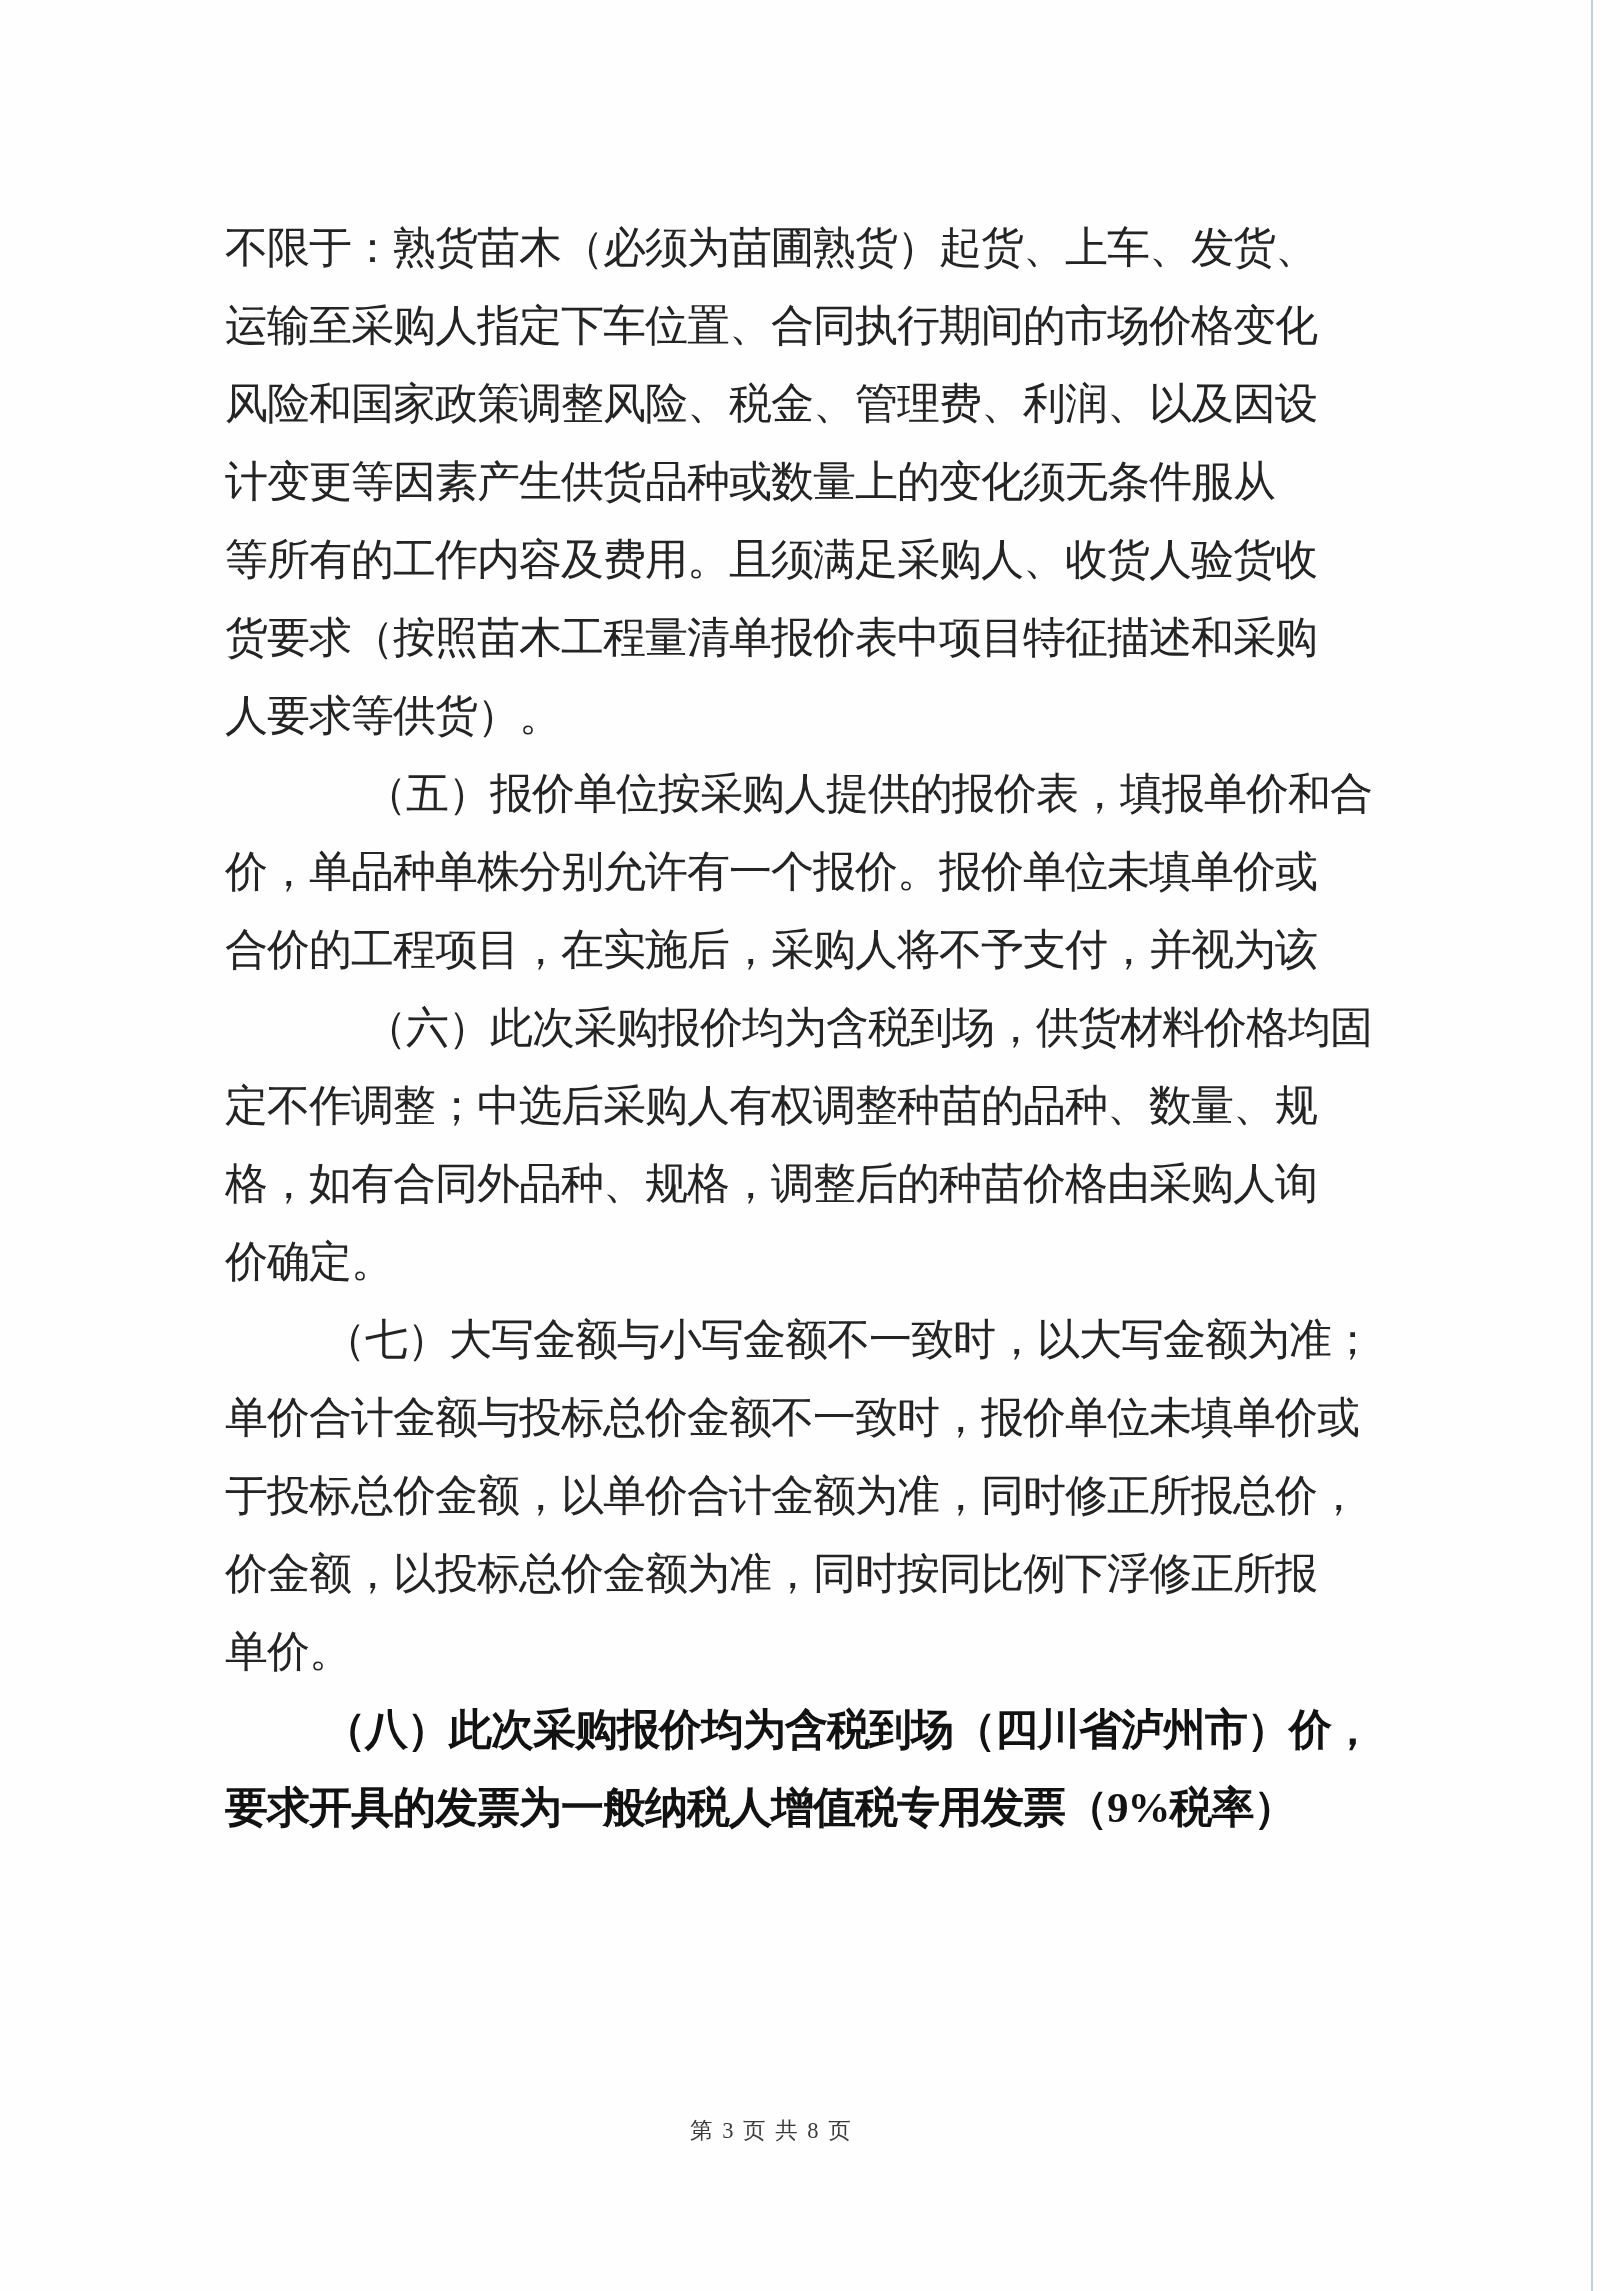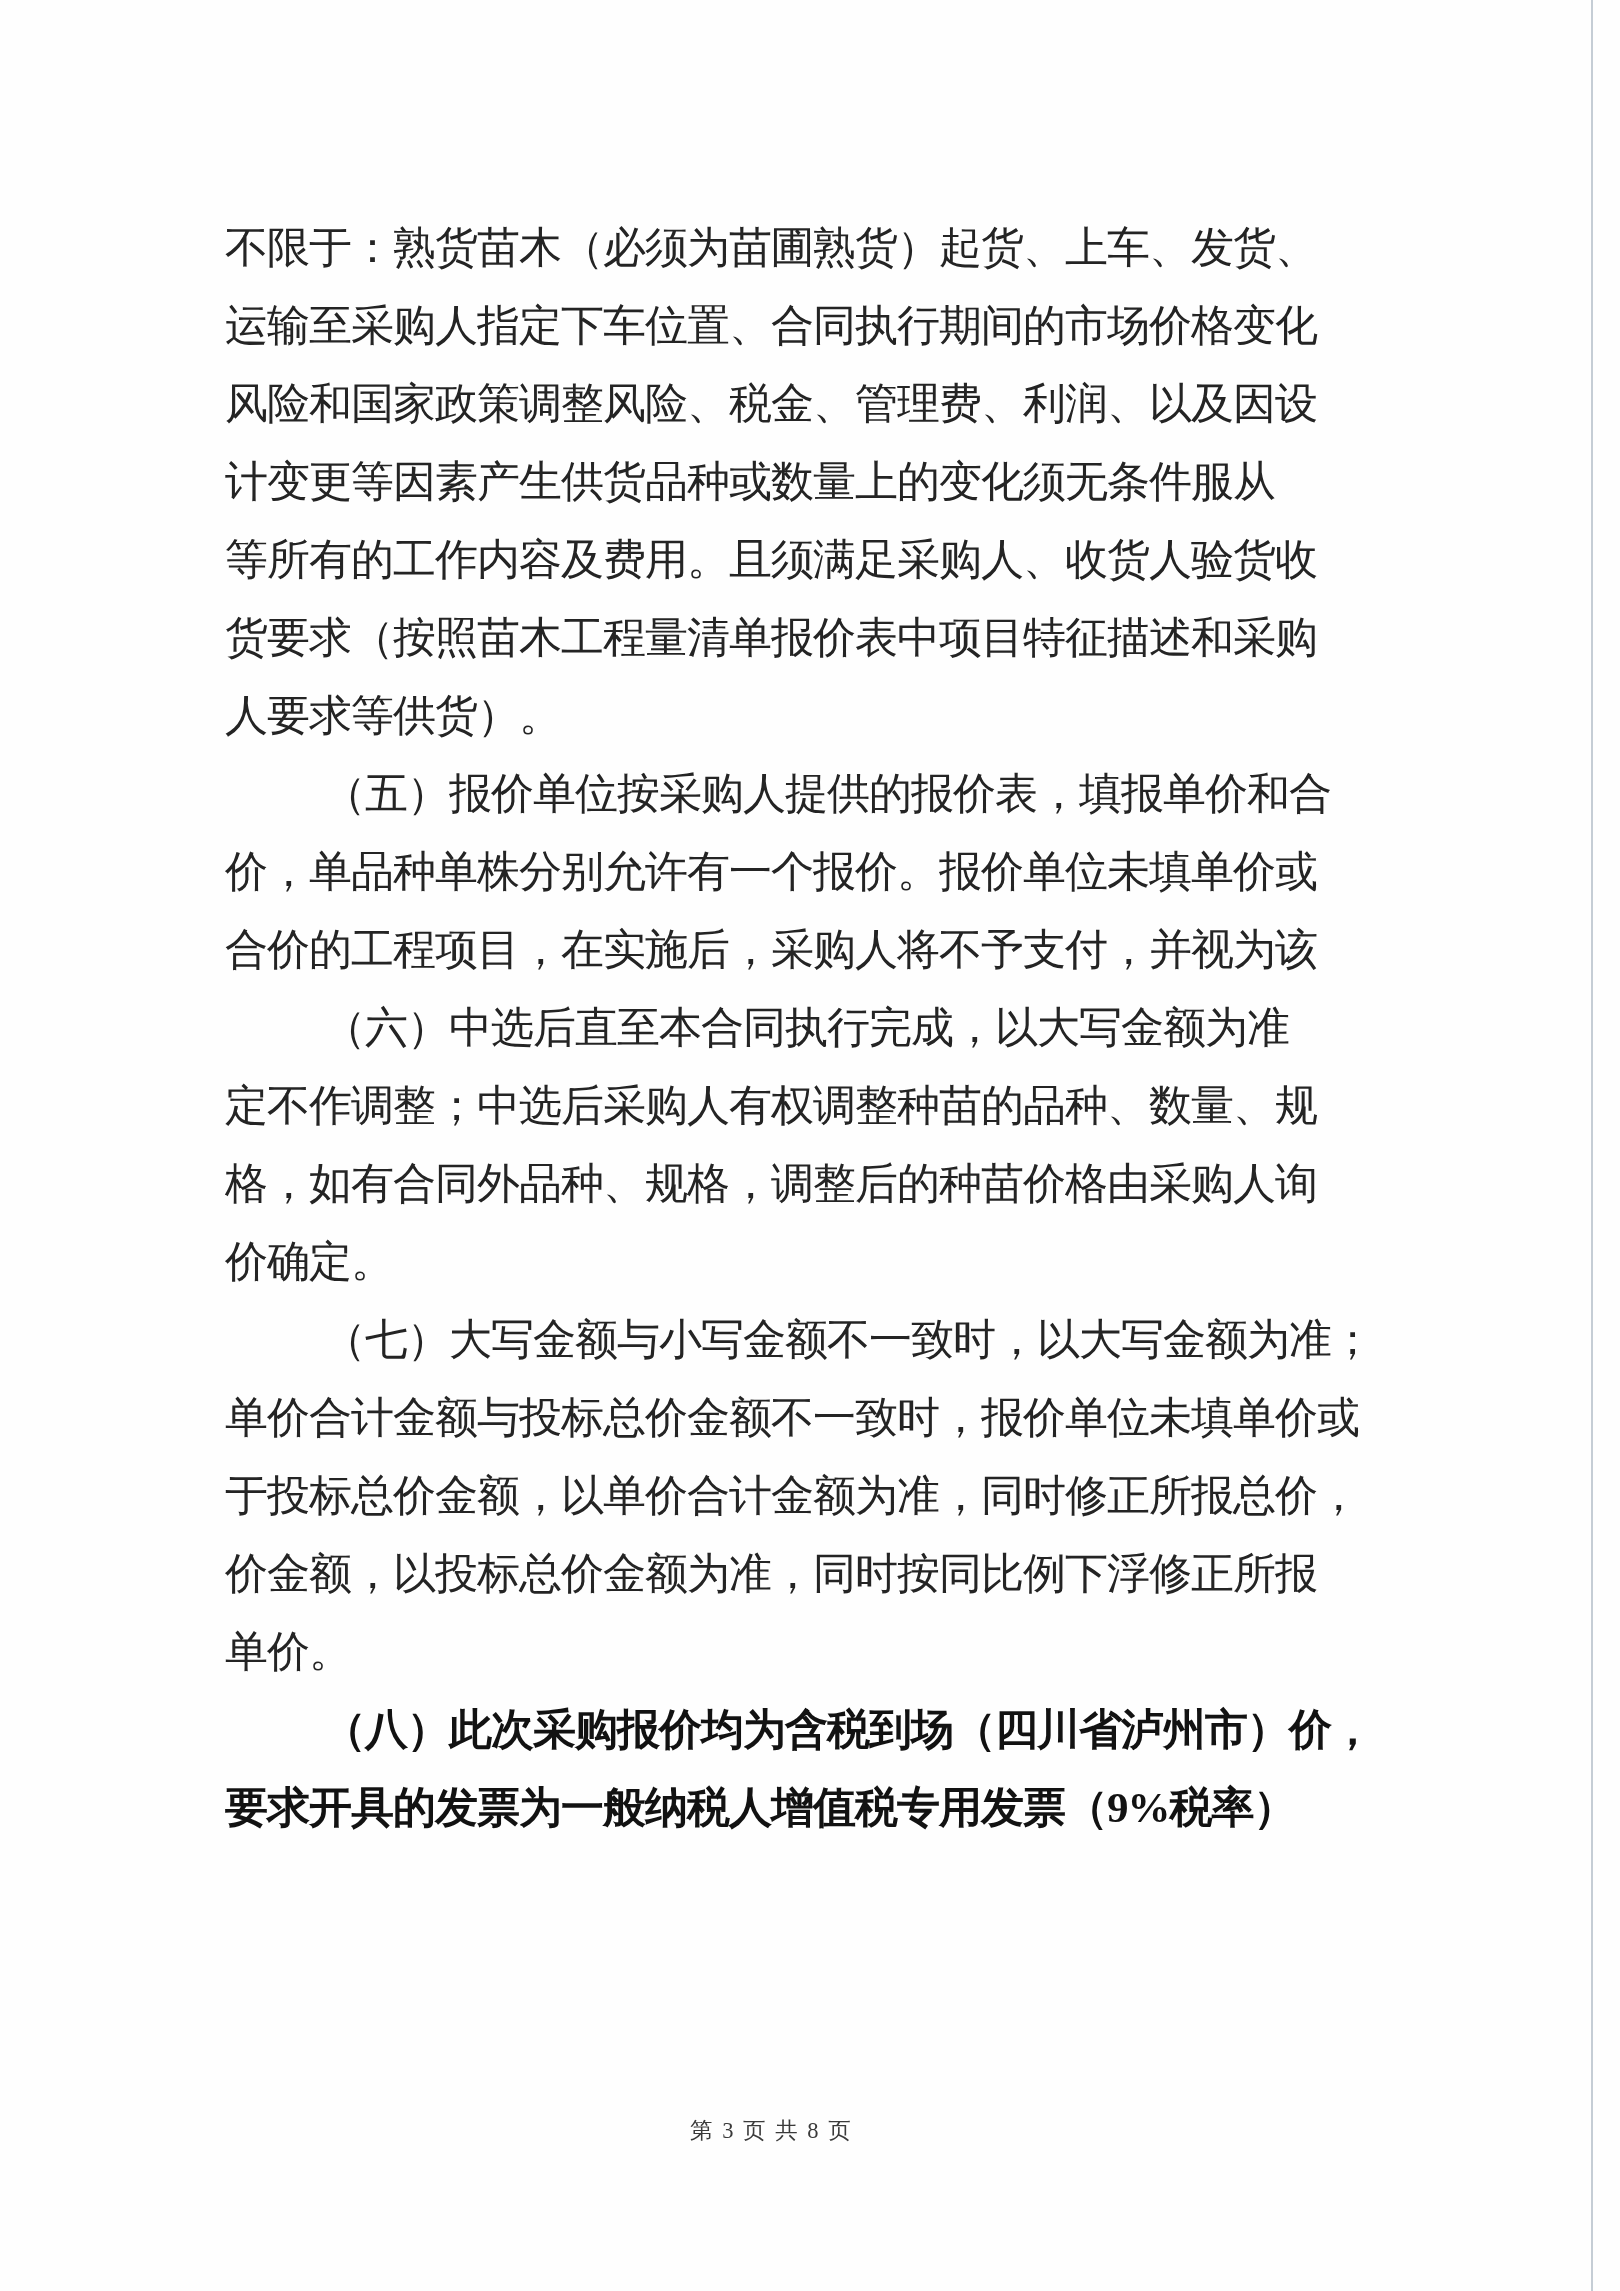--- a/index.html
+++ b/index.html
@@ -33,20 +33,21 @@
   .line {
     height: 78px;
     line-height: 78px;
     font-size: 43px;
     letter-spacing: -1px;
     color: #242424;
     white-space: nowrap;
   }
   .line.indent {
     padding-left: 98px;
+    text-align: right;
   }
   .line.bold {
     font-weight: bold;
     color: #121212;
   }
   .footer {
     position: absolute;
     left: 690px;
     top: 2115px;
     font-size: 22.5px;
@@ -66,21 +67,21 @@
     <div class="line">不限于：熟货苗木（必须为苗圃熟货）起货、上车、发货、</div>
     <div class="line">运输至采购人指定下车位置、合同执行期间的市场价格变化</div>
     <div class="line">风险和国家政策调整风险、税金、管理费、利润、以及因设</div>
     <div class="line">计变更等因素产生供货品种或数量上的变化须无条件服从</div>
     <div class="line">等所有的工作内容及费用。且须满足采购人、收货人验货收</div>
     <div class="line">货要求（按照苗木工程量清单报价表中项目特征描述和采购</div>
     <div class="line">人要求等供货）。</div>
     <div class="line indent">（五）报价单位按采购人提供的报价表，填报单价和合</div>
     <div class="line">价，单品种单株分别允许有一个报价。报价单位未填单价或</div>
     <div class="line">合价的工程项目，在实施后，采购人将不予支付，并视为该</div>
-    <div class="line indent">（六）中选后直至本合同执行完成，以大写金额为准</div>
+    <div class="line indent">（六）此次采购报价均为含税到场，供货材料价格均固</div>
     <div class="line">定不作调整；中选后采购人有权调整种苗的品种、数量、规</div>
     <div class="line">格，如有合同外品种、规格，调整后的种苗价格由采购人询</div>
     <div class="line">价确定。</div>
     <div class="line indent">（七）大写金额与小写金额不一致时，以大写金额为准；</div>
     <div class="line">单价合计金额与投标总价金额不一致时，报价单位未填单价或</div>
     <div class="line">于投标总价金额，以单价合计金额为准，同时修正所报总价，</div>
     <div class="line">价金额，以投标总价金额为准，同时按同比例下浮修正所报</div>
     <div class="line">单价。</div>
     <div class="line indent bold">（八）此次采购报价均为含税到场（四川省泸州市）价，</div>
     <div class="line bold">要求开具的发票为一般纳税人增值税专用发票（9%税率）</div>

